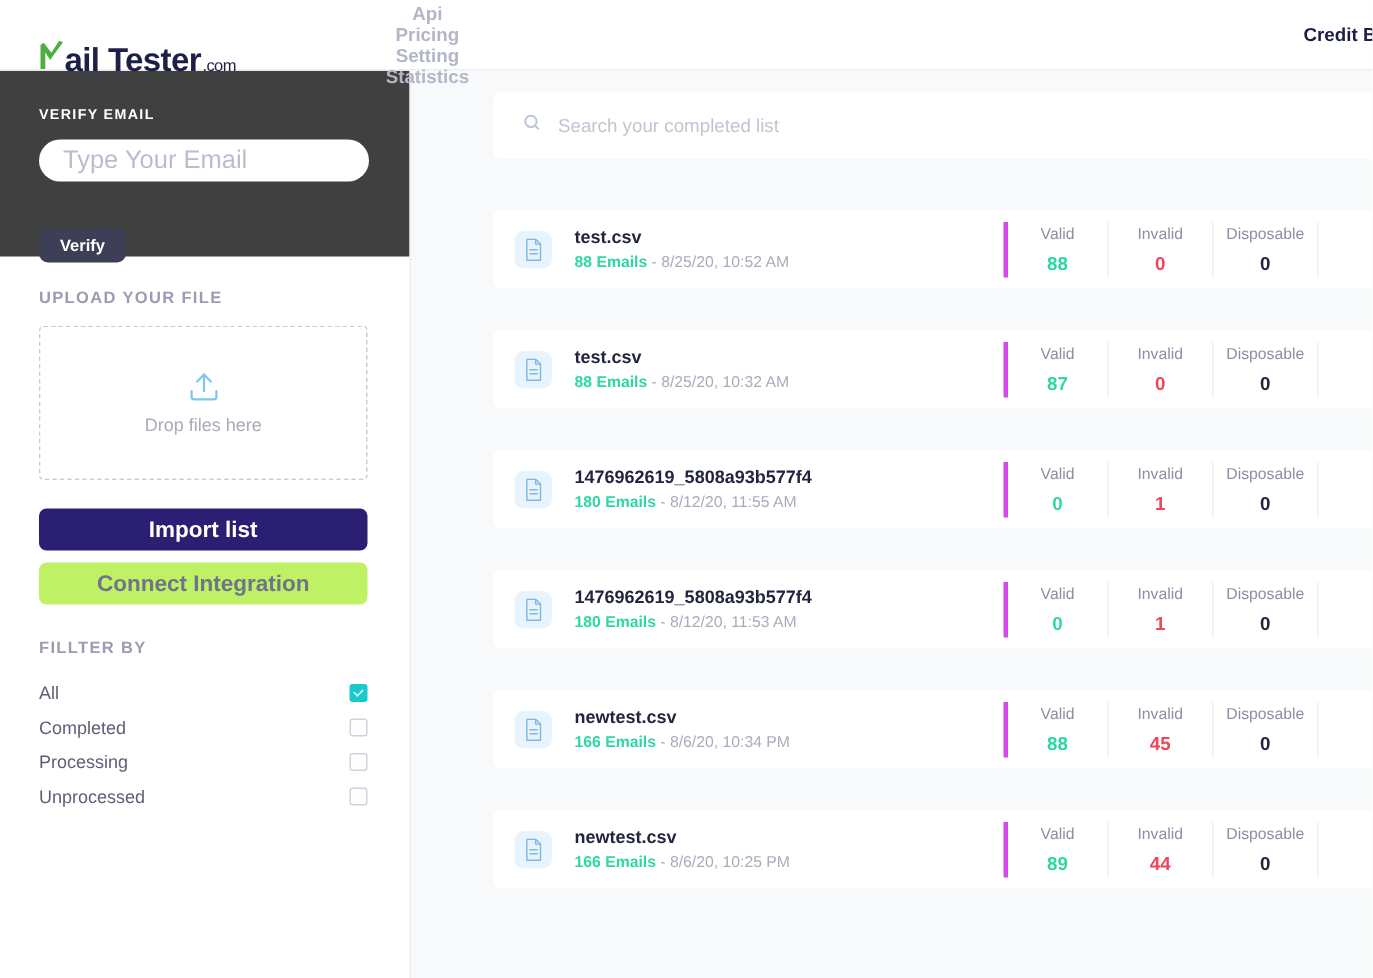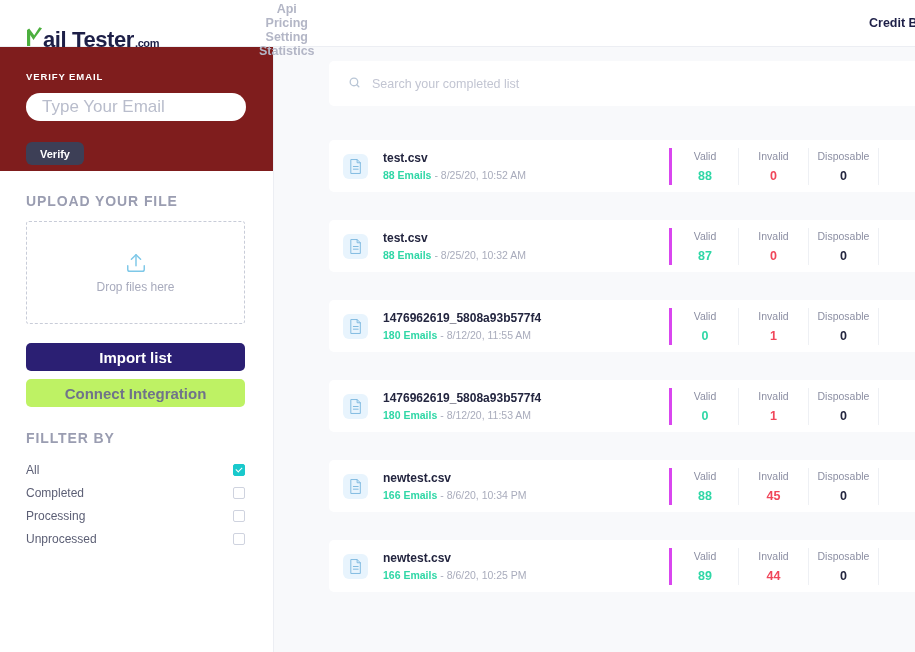--- a/index.html
+++ b/index.html
@@ -36,21 +36,21 @@
     display: inline-block;
     width: 17px;
     height: 22px;
     position: relative;
     margin-right: 0px;
   }
   .logo .logo-check svg { position: absolute; left: 0; top: 2px; }
   .logo .logo-main { font-size: 22px; font-weight: 700; color: #1d1f47; }
   .logo .logo-tld {
     font-size: 11px;
-    font-weight: 700;
+    font-weight: 400;
     color: #1d1f47;
     margin-left: 1px;
     margin-top: 44px;
   }
 
   .nav {
     display: flex;
     align-items: center;
     margin-left: 66px;
     gap: 0px;
@@ -84,21 +84,21 @@
   
   .sidebar {
     width: 274px;
     flex: 0 0 274px;
     background: #ffffff;
     border-right: 1px solid #eceef3;
     overflow: hidden;
   }
 
   .verify-panel {
-    background: #7f1d1d;
+    background: #404040;
     padding: 24px 26px 26px 26px;
     height: 124px;
   }
   .section-label {
     font-size: 9.5px;
     font-weight: 700;
     letter-spacing: 0.9px;
     color: #ffffff;
     margin-bottom: 11px;
   }
@@ -110,36 +110,36 @@
     border: none;
     background: #ffffff;
     padding: 0 16px;
     font-size: 17px;
     font-family: "Liberation Sans", sans-serif;
     color: #4a4d68;
     outline: none;
   }
   .email-input::placeholder { color: #b9bdcc; }
   .verify-btn {
-    margin-top: 21px;
+    margin-top: 31px;
     height: 23px;
     padding: 0 14px;
     border: none;
     border-radius: 6px;
     background: #3d3f56;
     color: #ffffff;
     font-size: 11px;
     font-weight: 700;
     font-family: "Liberation Sans", sans-serif;
     cursor: pointer;
   }
 
   .upload-panel { padding: 22px 28px 0 26px; }
   .label-dark {
-    font-size: 14px;
+    font-size: 11px;
     font-weight: 700;
     letter-spacing: 0.9px;
     color: #9a9db1;
     margin-bottom: 12px;
   }
   .dropzone {
     height: 103px;
     border: 1px dashed #c8ccd8;
     border-radius: 3px;
     display: flex;

